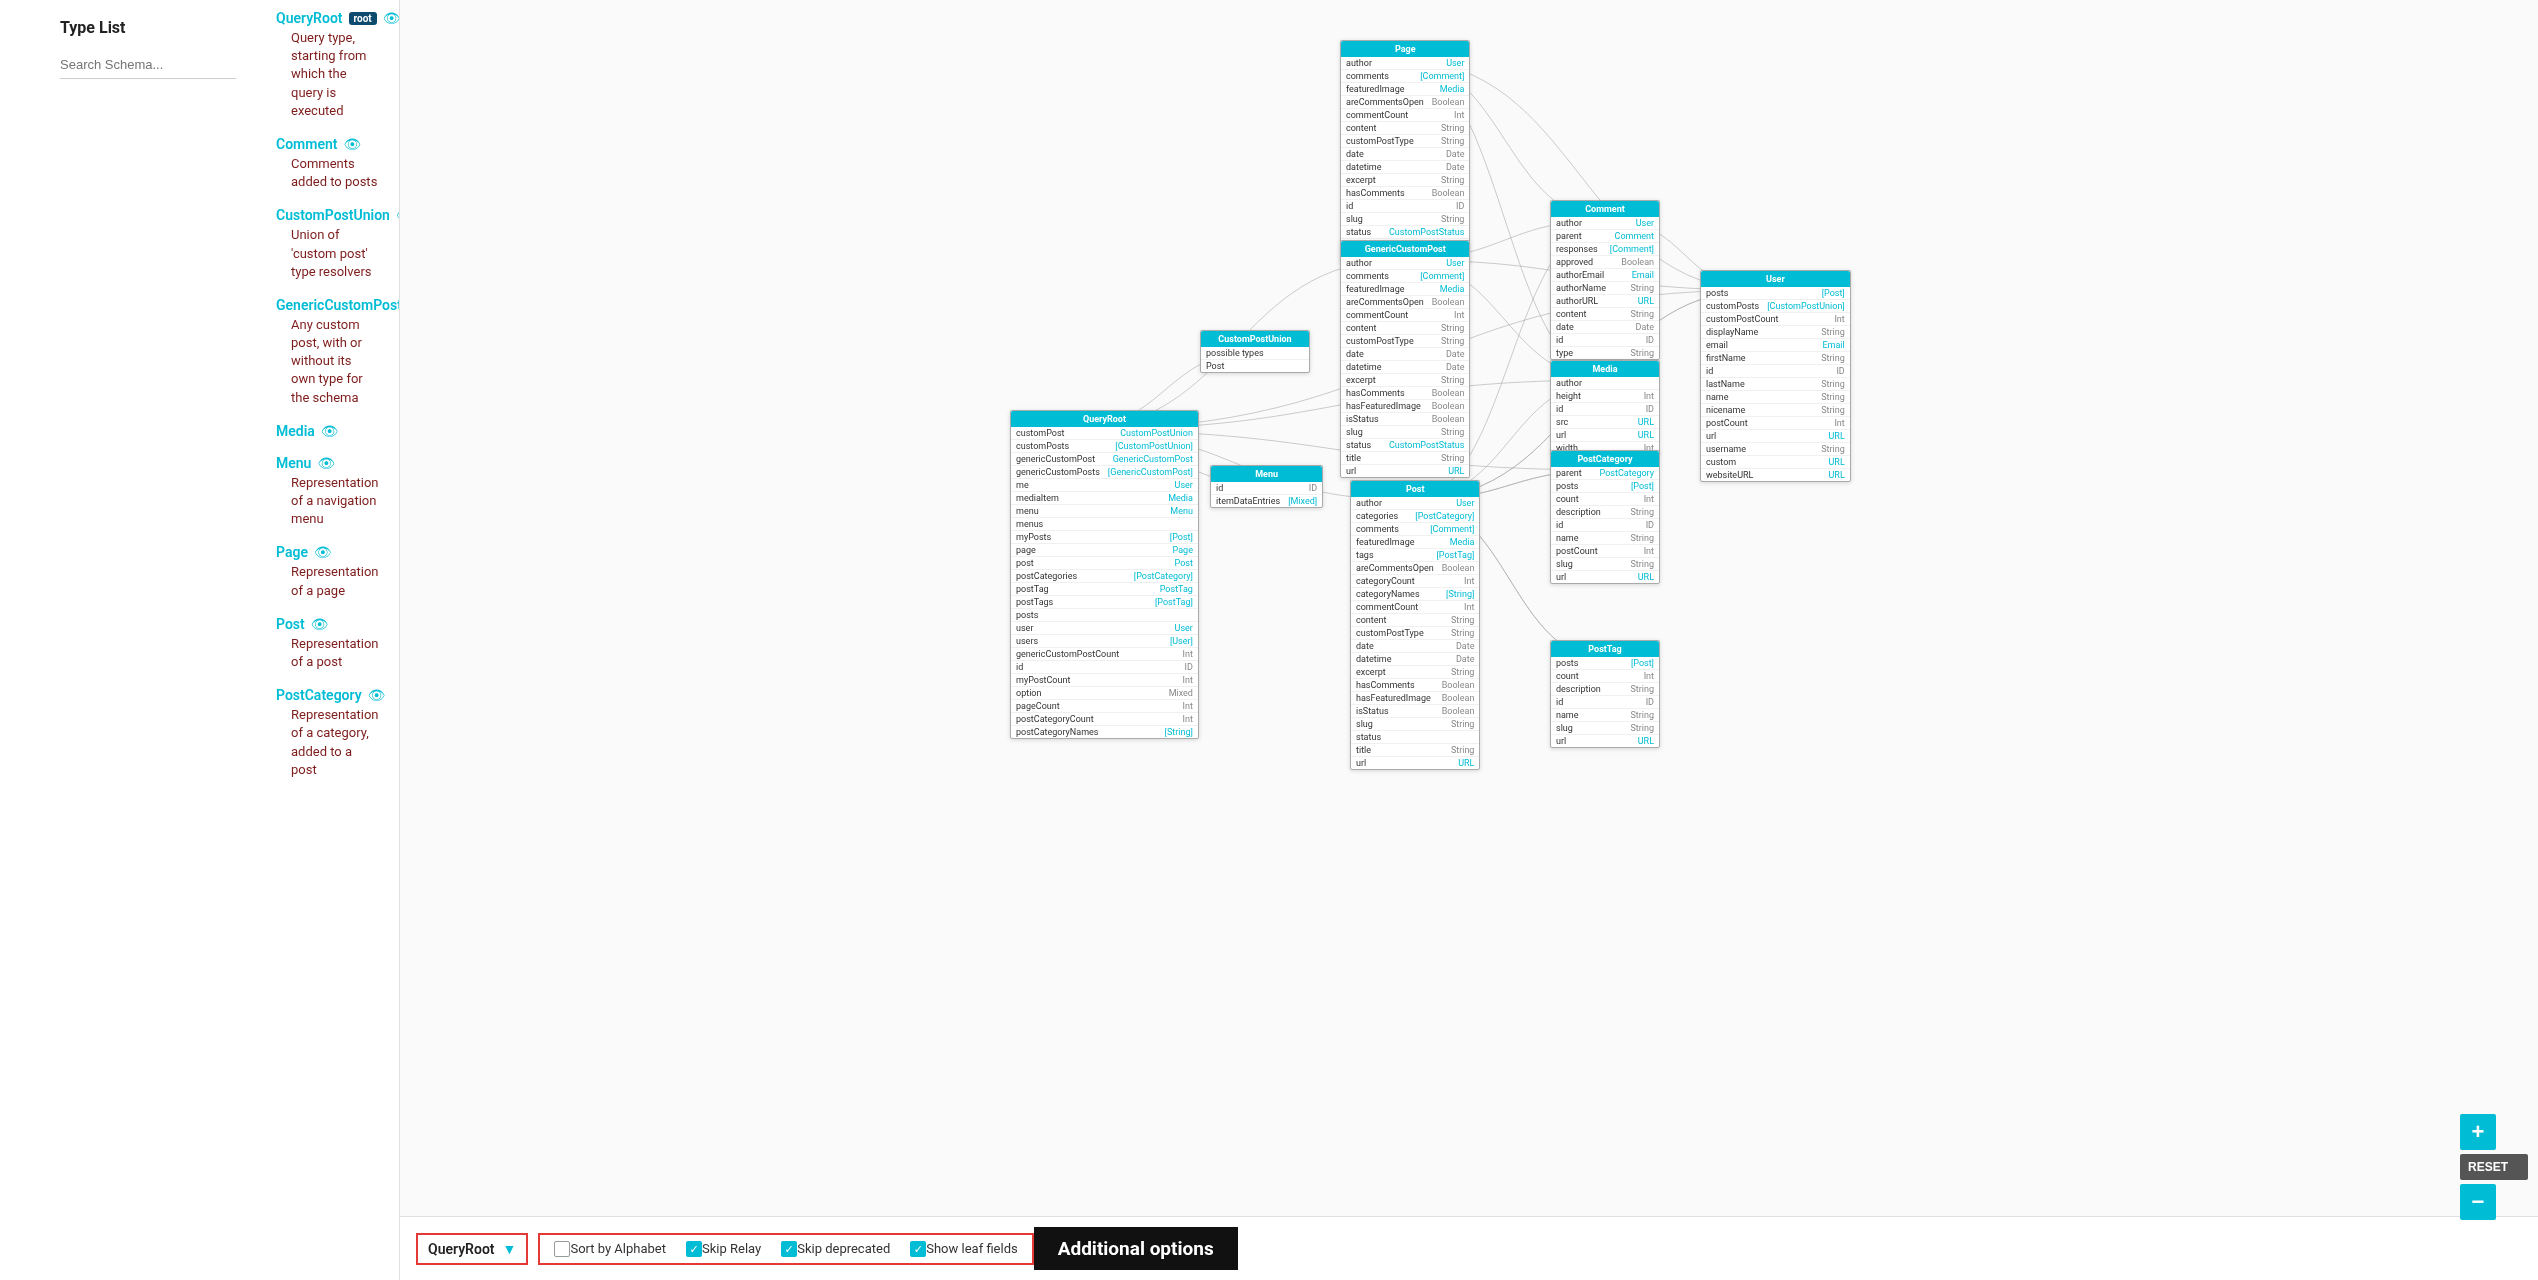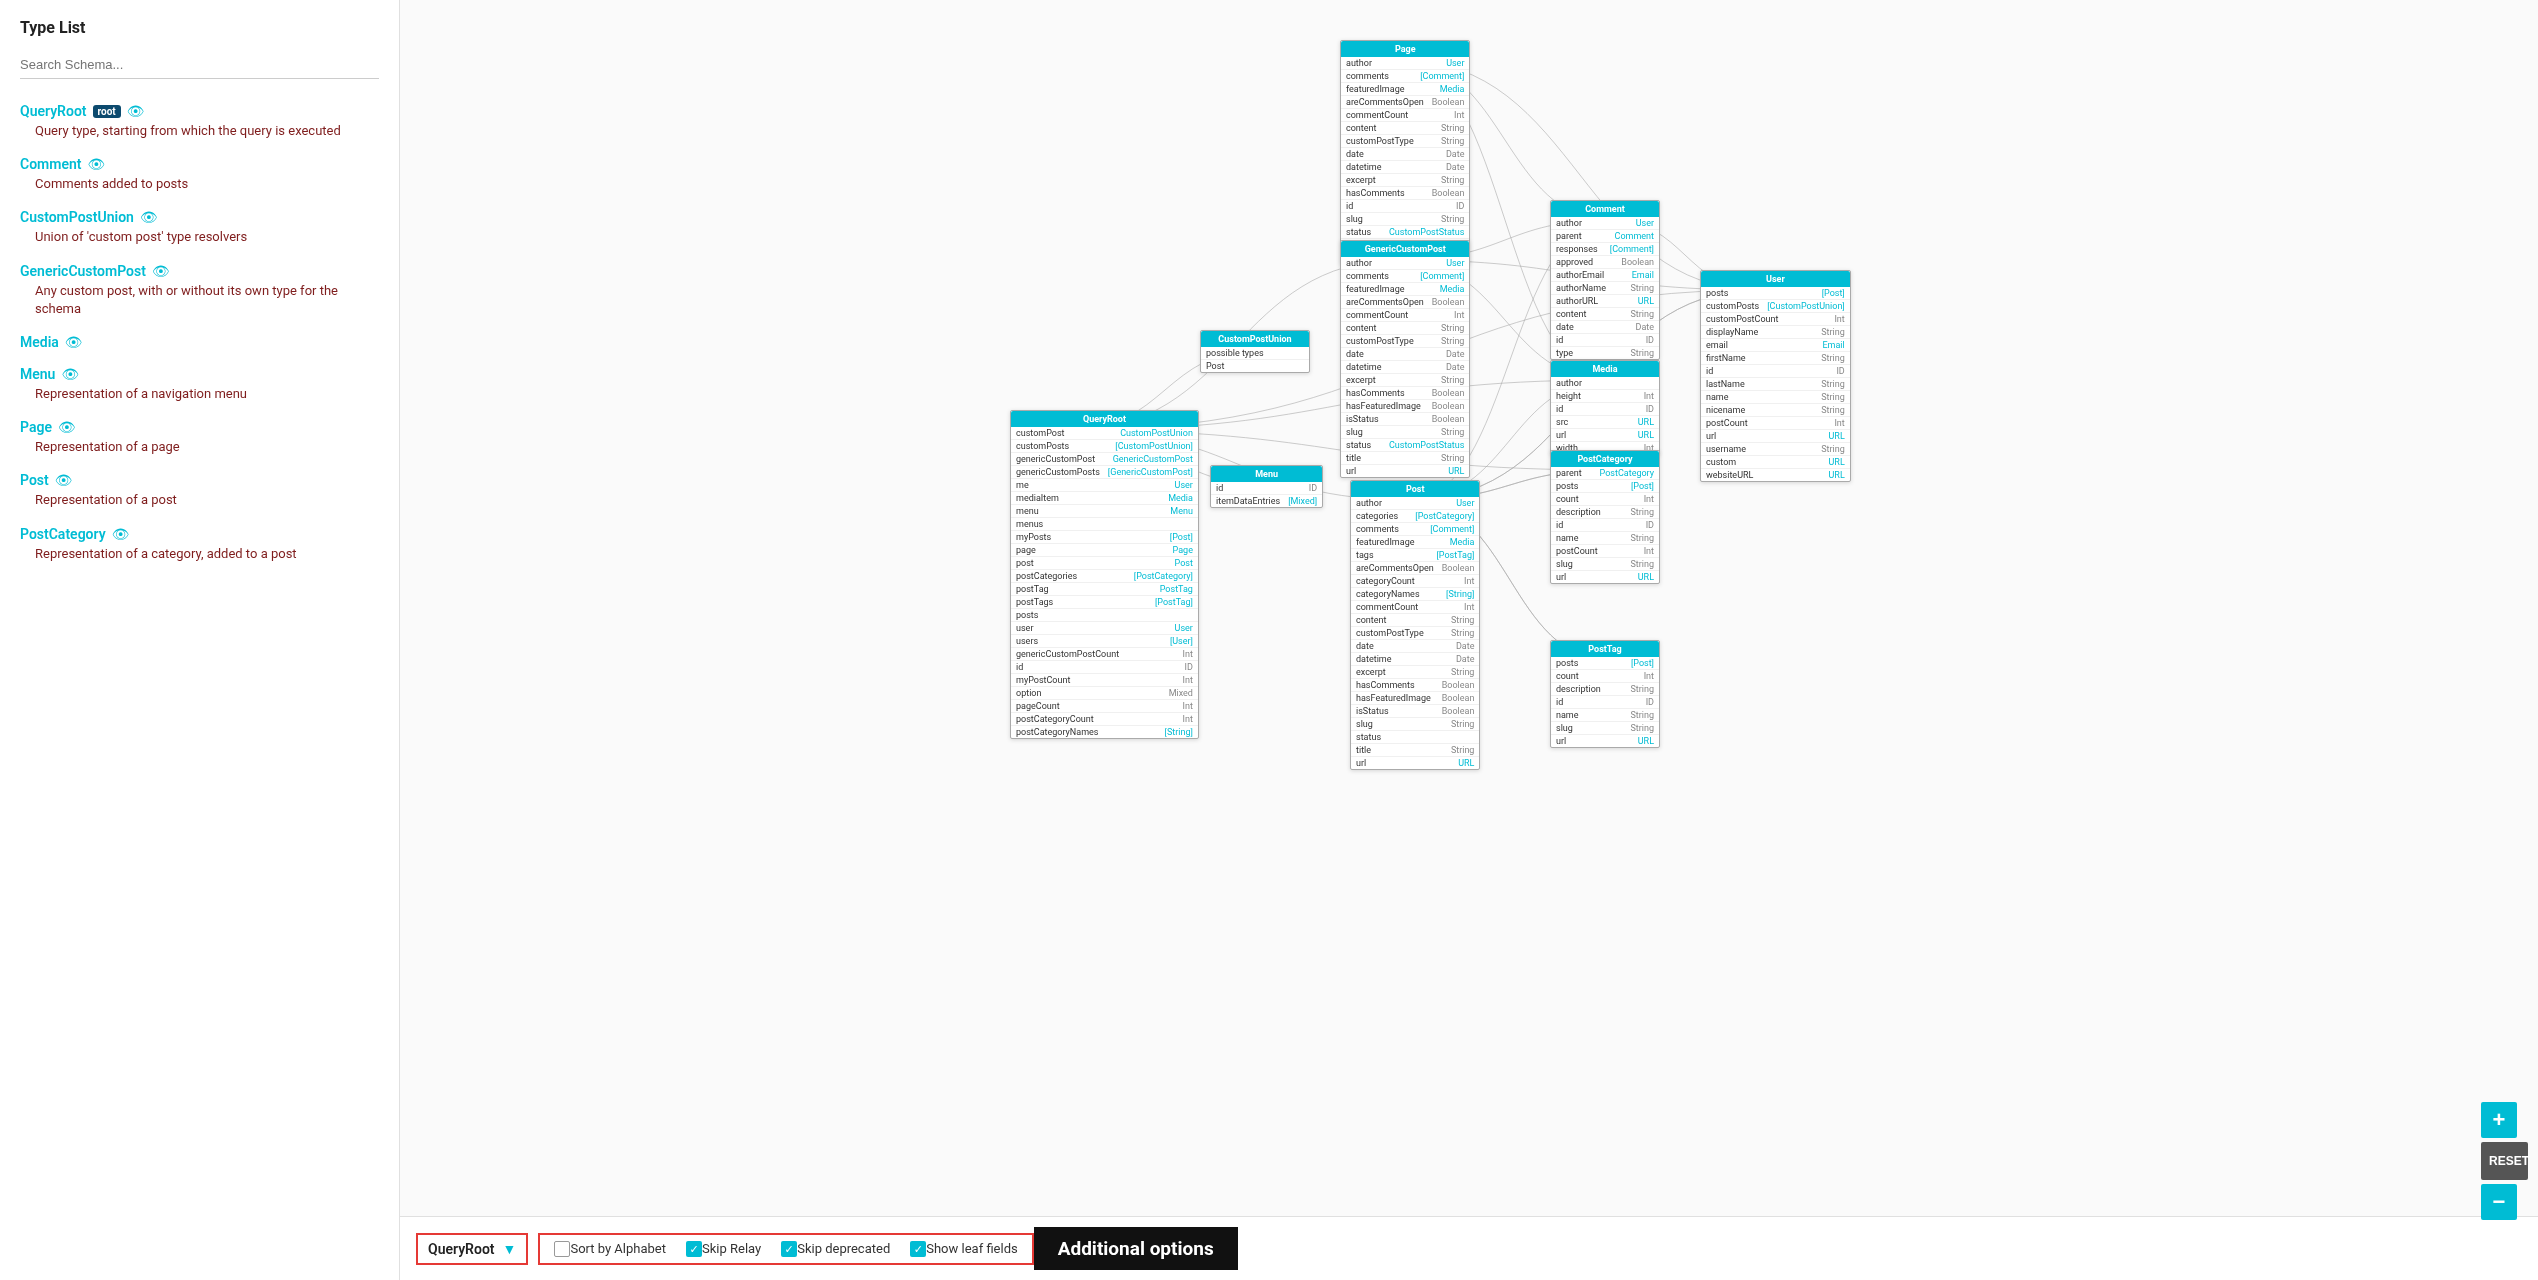--- a/index.html
+++ b/index.html
@@ -4,23 +4,24 @@
   <style>
     * { box-sizing: border-box; margin: 0; padding: 0; }
     body { font-family: -apple-system, BlinkMacSystemFont, 'Segoe UI', Roboto, sans-serif; background: #fff; display: flex; height: 100vh; overflow: hidden; font-size: 13px; }
 
     
     #sidebar {
       width: 400px;
       min-width: 400px;
       border-right: 1px solid #e0e0e0;
       display: flex;
-      flex-direction: column;
+      flex-direction: row;
       height: 100%;
       overflow: hidden;
+      padding-left: 40px;
     }
     #sidebar-header {
       padding: 18px 20px 10px;
     }
     #sidebar-title {
       font-size: 16px;
       font-weight: 700;
       color: #222;
       margin-bottom: 14px;
     }
@@ -203,24 +204,24 @@
       justify-content: center;
       border-radius: 2px;
       line-height: 1;
     }
     #reset-btn {
       background: #555;
       color: #fff;
       border: none;
       font-size: 12px;
       font-weight: 700;
-      padding: 12px 8px;
+      padding: 6px 8px;
       cursor: pointer;
       border-radius: 2px;
-      width: 47px;
+      width: 68px;
       text-align: left;
     }
 
     
     .node-card {
       position: absolute;
       background: #fff;
       border: 1px solid #aaa;
       border-radius: 2px;
       min-width: 110px;

